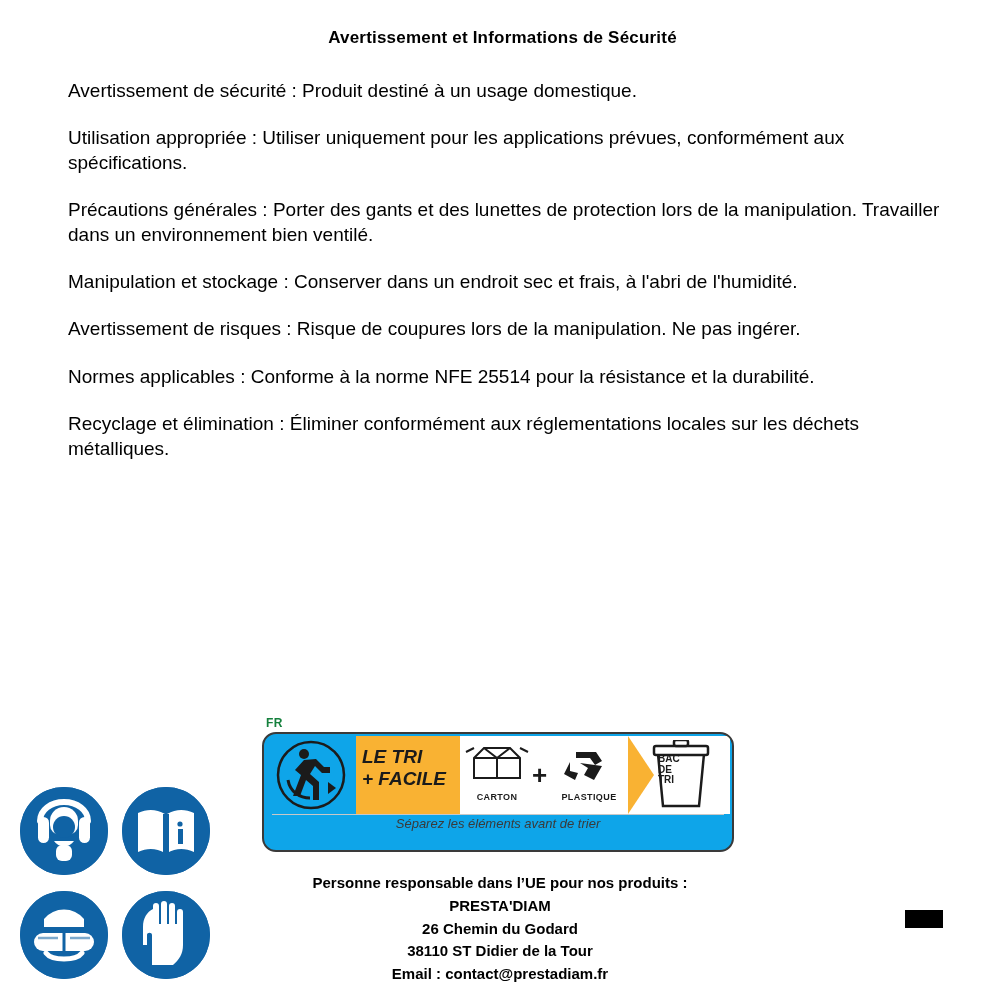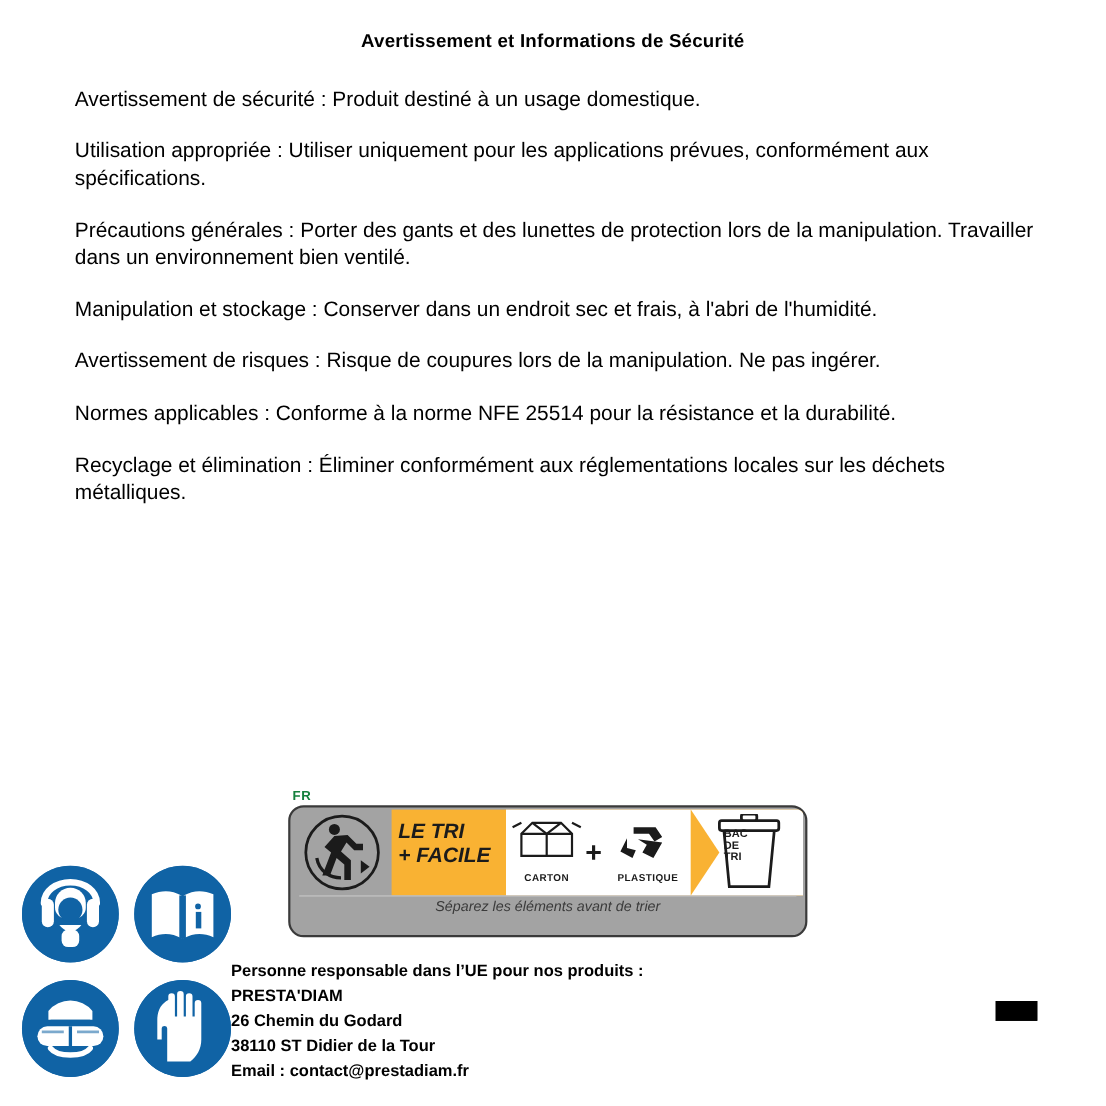--- a/index.html
+++ b/index.html
@@ -87,21 +87,21 @@
     letter-spacing: 0.5px;
   }
   .tri-box {
     position: absolute;
     left: 0;
     top: 16px;
     width: 468px;
     height: 116px;
     border: 2px solid #3a3a3a;
     border-radius: 14px;
-    background: #a3a3a3;
+    background: #0ea5e9;
     overflow: hidden;
   }
   .tri-yellow {
     position: absolute;
     left: 92px;
     top: 2px;
     width: 374px;
     height: 78px;
     background: #f9b233;
   }
@@ -210,21 +210,21 @@
     height: 1px;
     background: #c8c8c8;
   }
 
   
   .address {
     position: absolute;
     left: 210px;
     top: 872px;
     width: 580px;
-    text-align: left;
+    text-align: center;
     font-size: 15px;
     font-weight: bold;
     line-height: 1.52;
   }
   .address .line { display: block; }
 
   
   .ce-mark {
     position: absolute;
     right: 58px;

